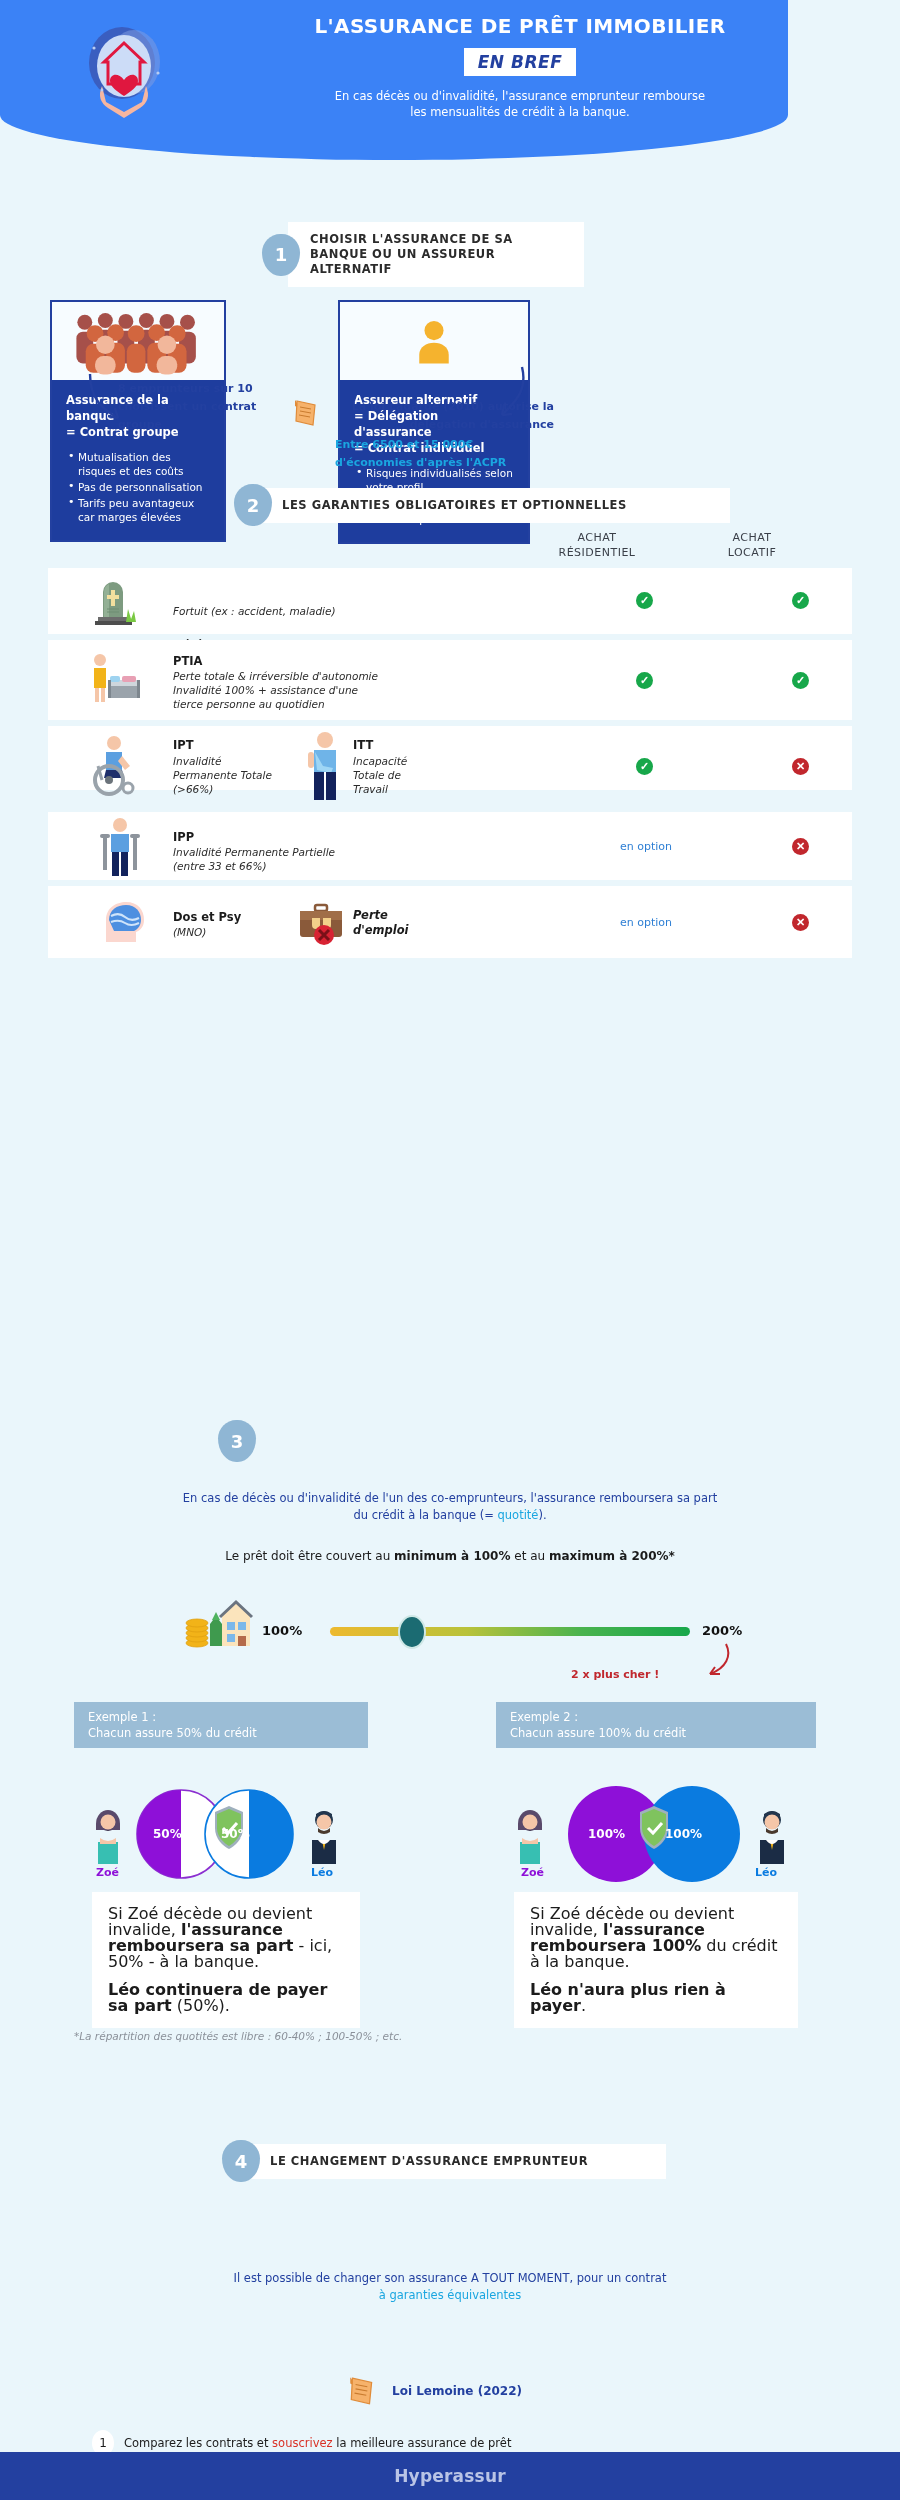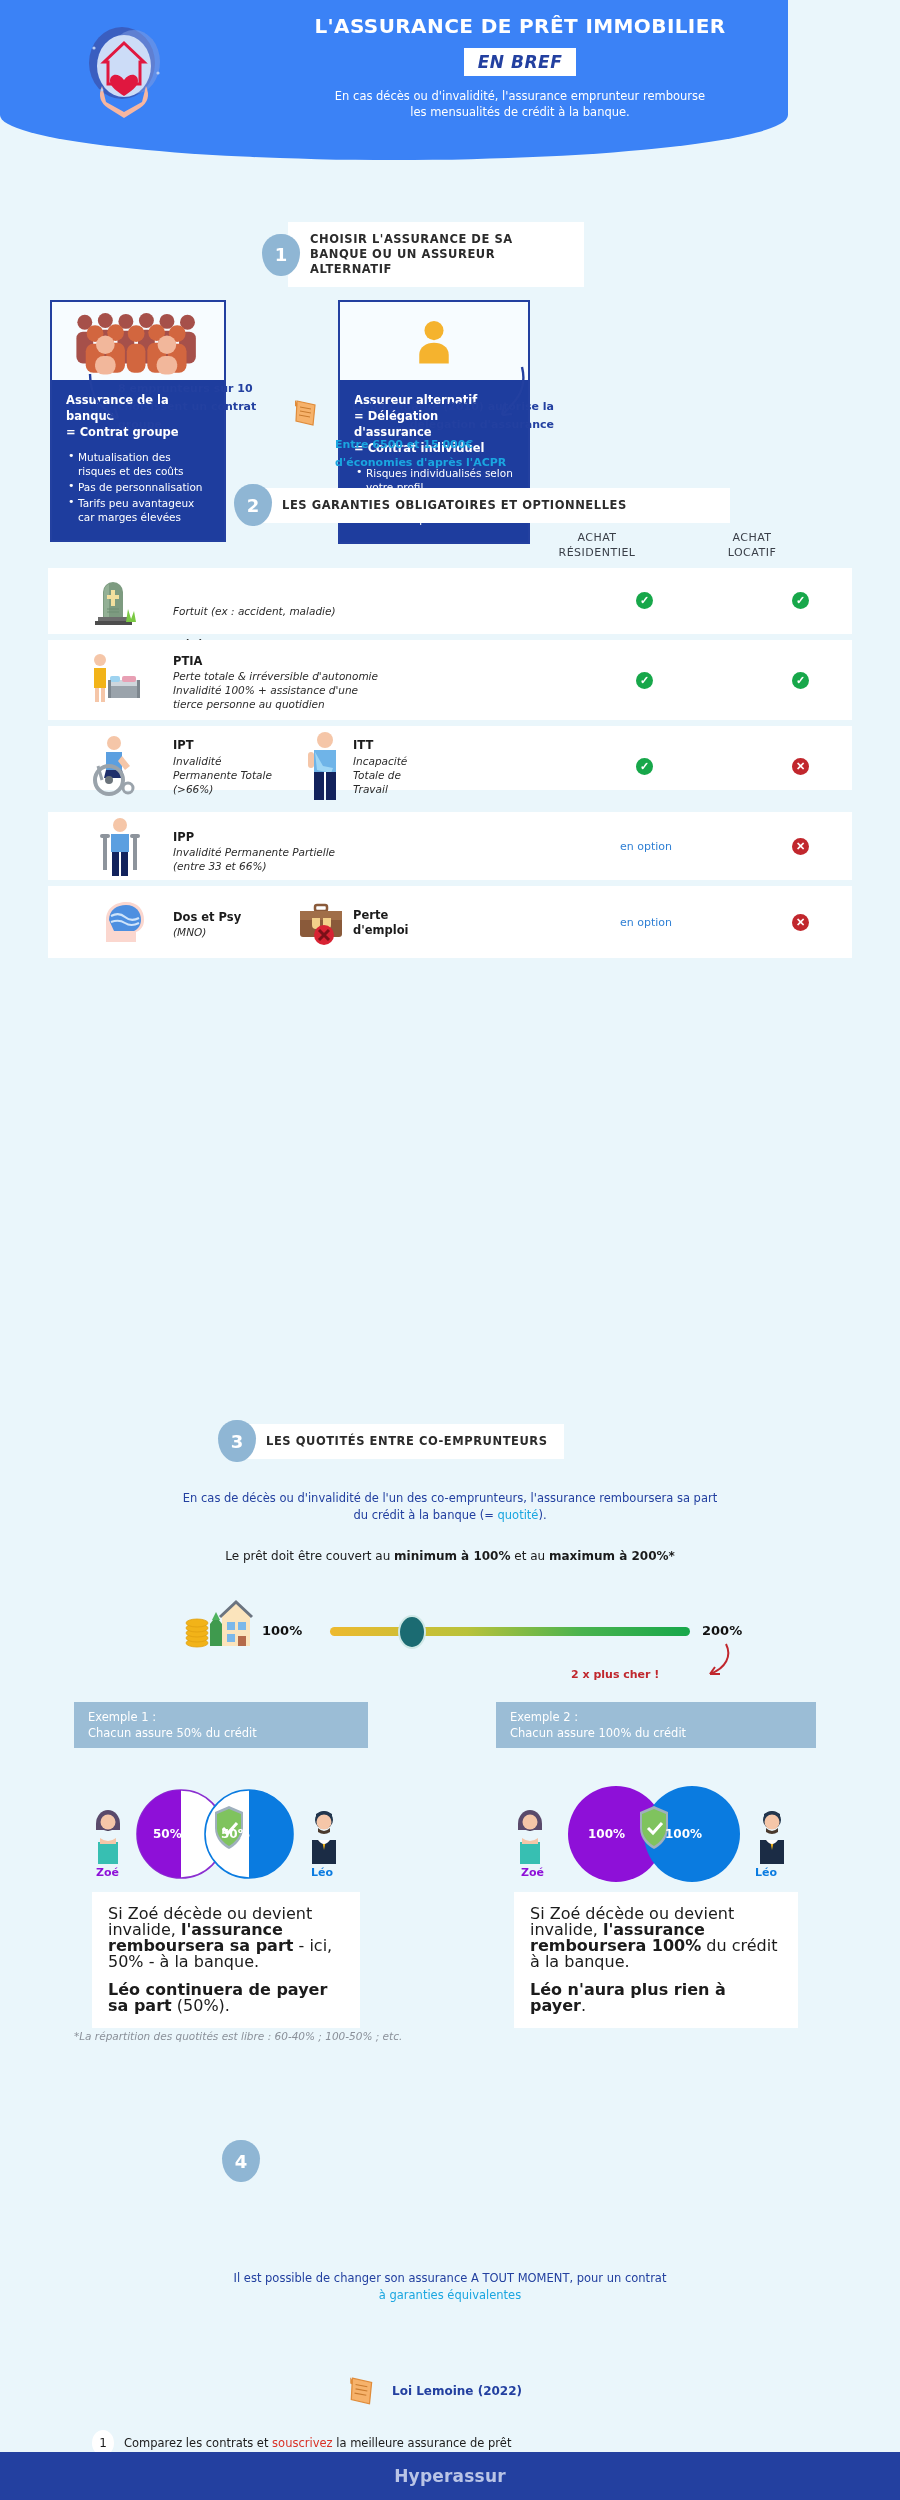--- a/index.html
+++ b/index.html
@@ -416,29 +416,28 @@
     <svg width="50" height="44" viewBox="0 0 50 44">
       <rect x="19" y="3" width="12" height="6" rx="2" fill="none" stroke="#8a5a3a" stroke-width="2.5"></rect>
       <rect x="4" y="9" width="42" height="26" rx="3" fill="#8a5a3a"></rect>
       <rect x="4" y="9" width="42" height="9" fill="#a06e48"></rect>
       <path d="M16 16 h8 v7 a4 4 0 0 1-8 0z" fill="#f2d08a"></path>
       <path d="M27 16 h8 v7 a4 4 0 0 1-8 0z" fill="#f2d08a"></path>
       <circle cx="28" cy="33" r="10" fill="#d82333"></circle>
       <path d="M23 28 L33 38 M33 28 L23 38" stroke="#7a1018" stroke-width="3"></path>
     </svg>
   </div>
-  <div class="tname" style="left:305px; top:22px; white-space:pre-line; line-height:15px;">Perte
+  <div class="tname" style="left:305px; top:22px; white-space:pre-line; line-height:15px;font-style:italic;">Perte
 d'emploi</div>
   <div class="opt" style="left:563px; top:30px; width:70px; text-align:center;">en option</div>
   <div class="mark no" style="left:744px; top:28px;">✕</div>
 </div>
 
 <div class="step" style="left:218px; top:1420px;">
   <div class="step-badge">3</div>
-  <div class="step-label" style="width:320px;">LES QUOTITÉS ENTRE CO-EMPRUNTEURS</div>
 </div>
 
 <div class="para blue" style="left:60px; top:1490px; width:780px;">
   <span>En cas de décès ou d'invalidité de l'un des co-emprunteurs, l'assurance remboursera sa part</span><br>
   <span>du crédit à la banque (= </span><span class="hl-cyan">quotité</span><span>).</span>
 </div>
 
 <div class="para dark" style="left:60px; top:1548px; width:780px;">
   <span>Le prêt doit être couvert au </span><b>minimum à 100%</b><span> et au </span><b>maximum à 200%*</b>
 </div>
@@ -547,20 +546,21 @@
   </p>
   <p>
     <b>Léo n'aura plus rien à payer</b><span>.</span>
   </p>
 </div>
 
 <div class="footnote" style="left:74px; top:2030px;">*La répartition des quotités est libre : 60-40% ; 100-50% ; etc.</div>
 
 <div class="step" style="left:222px; top:2140px;">
   <div class="step-badge">4</div>
+  <div class="step-label" style="width:418px;">LE CHANGEMENT D'ASSURANCE EMPRUNTEUR</div>
 </div>
 
 <div class="para blue" style="left:60px; top:2270px; width:780px;">
   <span>Il est possible de changer son assurance A TOUT MOMENT, pour un contrat</span><br>
   <span class="hl-cyan">à garanties équivalentes</span>
 </div>
 
 <div style="position:absolute;left:348px;top:2375px;">
   <svg width="28" height="32" viewBox="0 0 26 30">
     <path d="M4 3 L22 7 L20 27 L3 23 Z" fill="#f6b26b" stroke="#e08c3a" stroke-width="1.2"></path>

